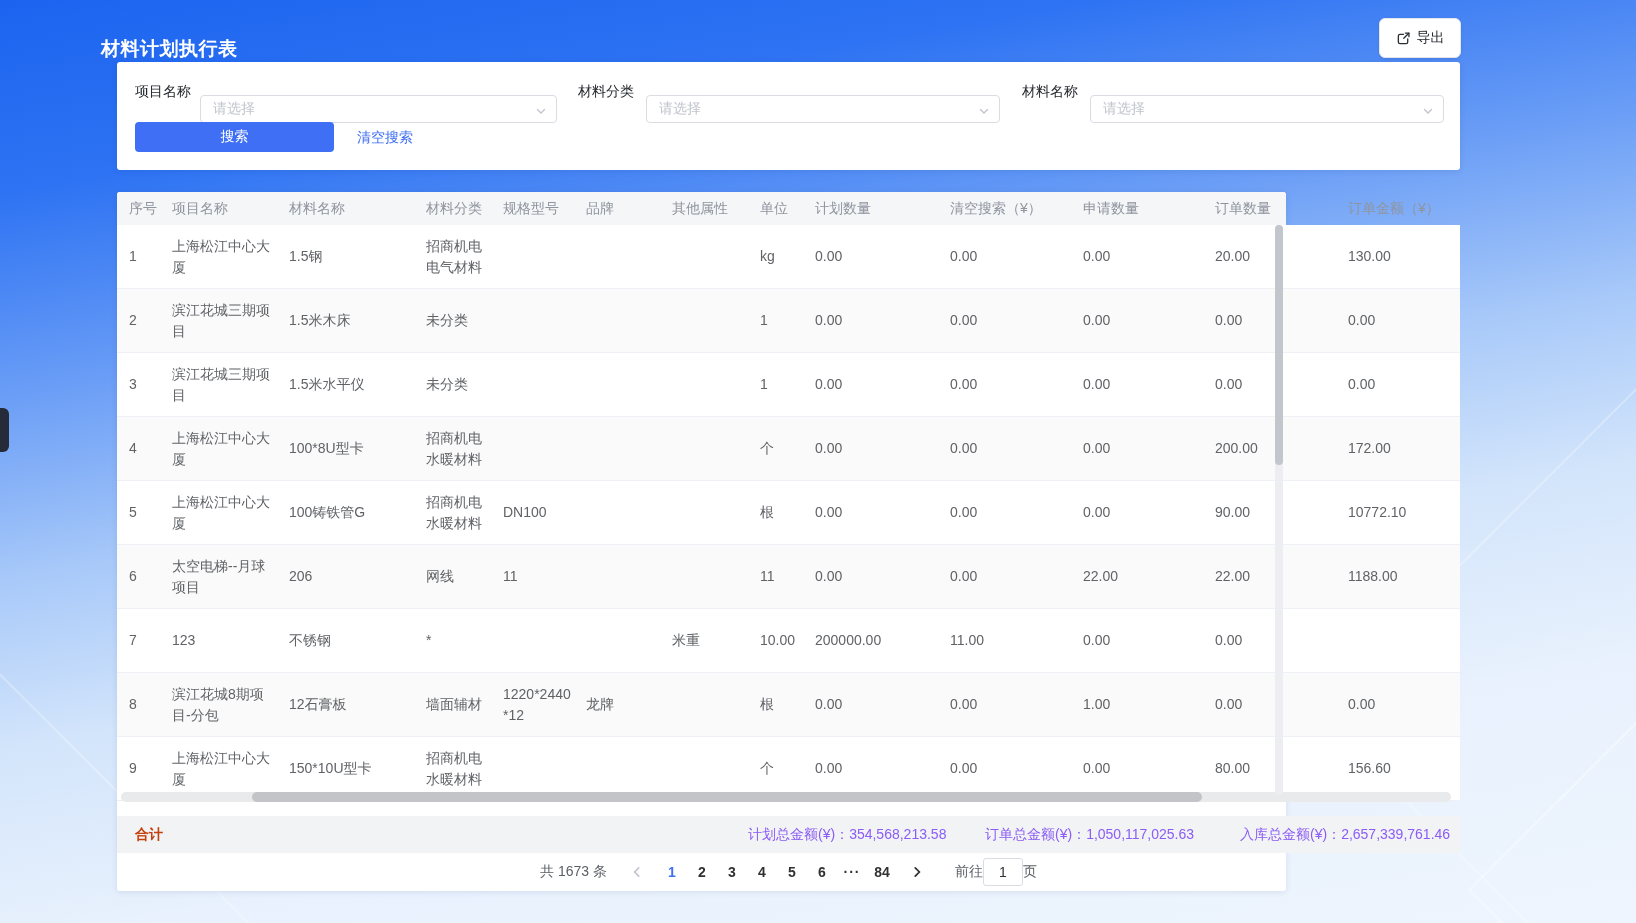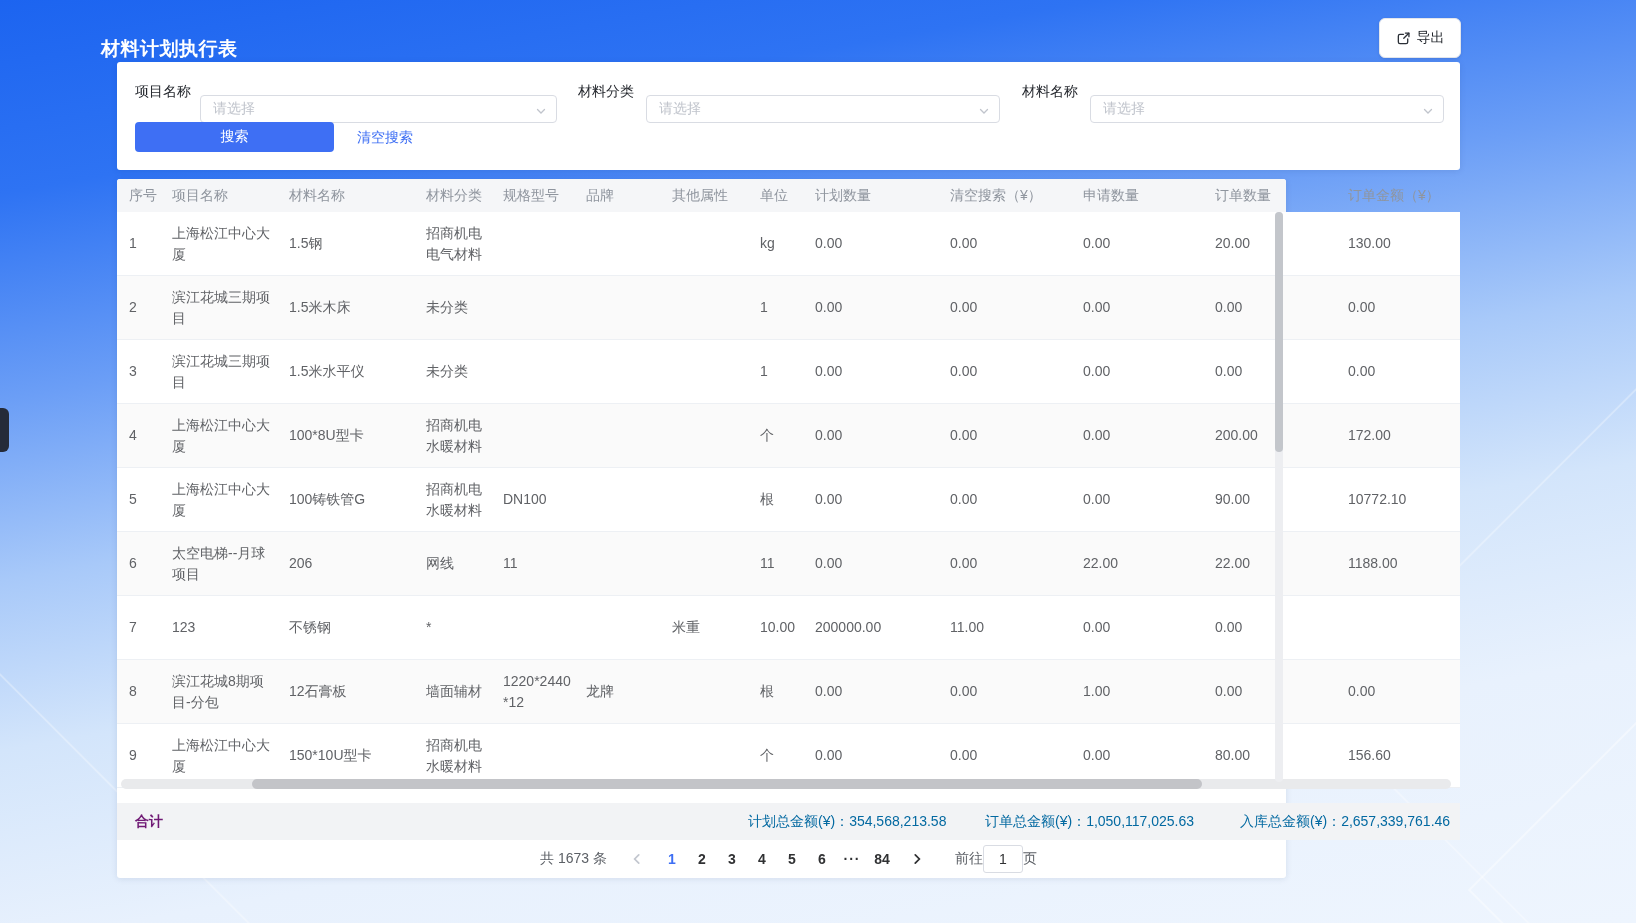--- a/index.html
+++ b/index.html
@@ -20,21 +20,21 @@
 
   .page-title { position:absolute; left:101px; top:24px; color:#fff; font-size:19px; font-weight:700; letter-spacing:.5px;margin-top:12px; }
 
   .export-btn { position:absolute; left:1379px; top:18px; width:82px; height:40px;
     background:#fff; border:1px solid #e3e6ec; border-radius:6px;
     display:flex; align-items:center; justify-content:center; gap:6px;
     color:#1f2329; font-size:14px; cursor:pointer; box-shadow:0 1px 3px rgba(20,50,110,.15); }
 
   .card { position:absolute; left:117px; background:#fff; border-radius:3px; box-shadow:0 1px 6px rgba(15,40,90,.10); }
   .filter-card { top:62px; width:1343px; height:108px; }
-  .table-card  { top:179px; width:1169px; height:699px; }
+  .table-card  { top:192px; width:1169px; height:699px; }
 
   .filter-label { position:absolute; top:15px; height:28px; line-height:28px; color:#25282e; font-weight:500; }
   .fl1 { left:18px; } .fl2 { left:461px; } .fl3 { left:905px; }
   .select { position:absolute; top:33px; height:28px; border:1px solid #d9dce3; border-radius:4px;
     display:flex; align-items:center; padding:0 28px 0 12px; color:#c0c4cc; cursor:pointer; background:#fff; }
   .sel1 { left:83px;  width:357px; } .sel2 { left:529px; width:354px; } .sel3 { left:973px; width:354px; }
   .select .chev { position:absolute; right:9px; top:8px; }
 
   .search-btn { position:absolute; left:18px; top:60px; width:199px; height:30px;
     background:#3e6ff4; color:#fff; border:none; border-radius:4px; font-size:14px; cursor:pointer; }
@@ -50,22 +50,22 @@
   .tcell { display:flex; align-items:center; padding-right:10px; overflow:hidden; }
   .tcell span { display:block; line-height:21px; word-break:break-all; }
   .thead .tcell:first-child, .trow .tcell:first-child { padding-left:12px; }
 
   .hscroll-track { position:absolute; left:4px; top:600px; width:1330px; height:10px; background:#e9eaec; border-radius:5px; }
   .hscroll-thumb { position:absolute; left:135px; top:600px; width:950px; height:10px; background:#c3c4c8; border-radius:5px; cursor:pointer; }
   .vscroll-track { position:absolute; right:3px; top:33px; width:8px; height:570px; background:#edeef1; border-radius:4px; }
   .vscroll-thumb { position:absolute; right:3px; top:33px; width:8px; height:240px; background:#c3c6cb; border-radius:4px; cursor:pointer; }
 
   .summary { position:absolute; left:0; top:624px; width:1343px; height:37px; background:#f2f3f5; }
-  .summary .sum-label { position:absolute; left:18px; top:0; line-height:37px; color:#701a75; font-weight:700; }
-  .sum-item { position:absolute; top:0; line-height:37px; color:#0369a1; font-weight:500; }
+  .summary .sum-label { position:absolute; left:18px; top:0; line-height:37px; color:#c2410c; font-weight:700; }
+  .sum-item { position:absolute; top:0; line-height:37px; color:#8b5cf6; font-weight:500; }
   .si0 { left:631px; } .si1 { left:868px; } .si2 { left:1123px;text-align:center; }
 
   .pagination { position:absolute; left:0; top:661px; width:1343px; height:38px;
     display:flex; align-items:center; justify-content:center; gap:8px; color:#5c6066; }
   .pg-total { margin-right:10px; }
   .pg-arrow { width:24px; height:24px; display:flex; align-items:center; justify-content:center; cursor:pointer; }
   .pg-pages { display:flex; align-items:center; }
   .pg-num { min-width:30px; text-align:center; font-weight:600; color:#303133; cursor:pointer; }
   .pg-num.active { color:#3e6ff4; }
   .pg-num.dots { cursor:default; letter-spacing:1px; }

